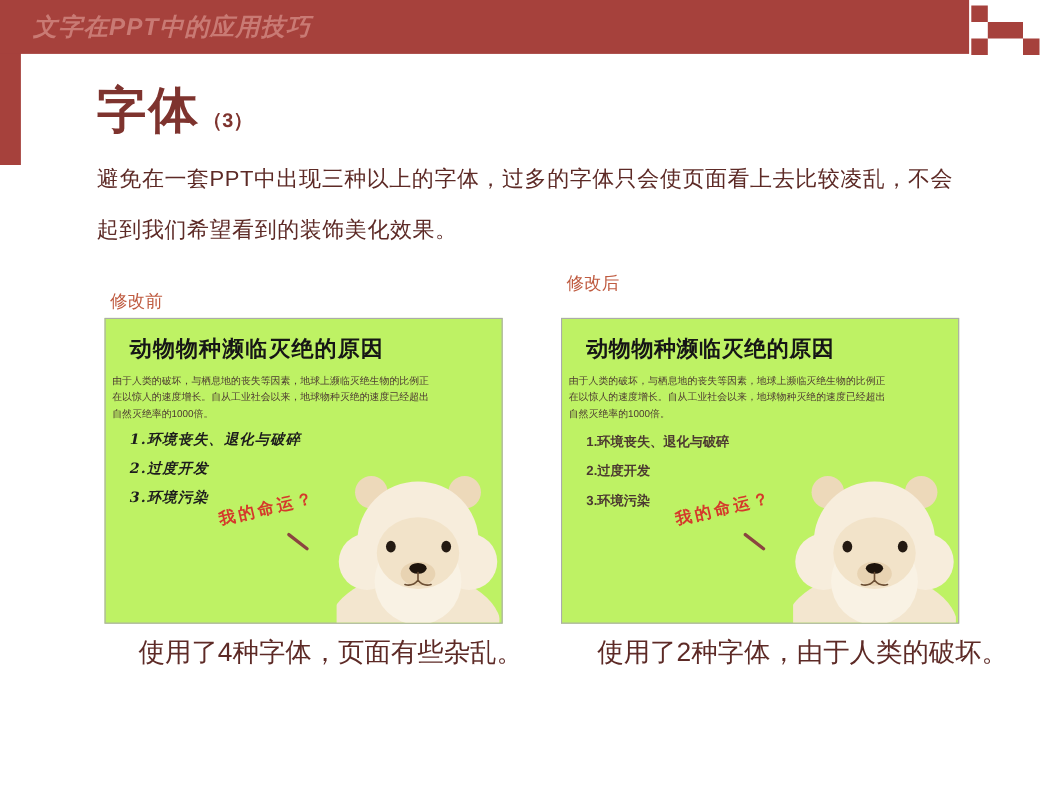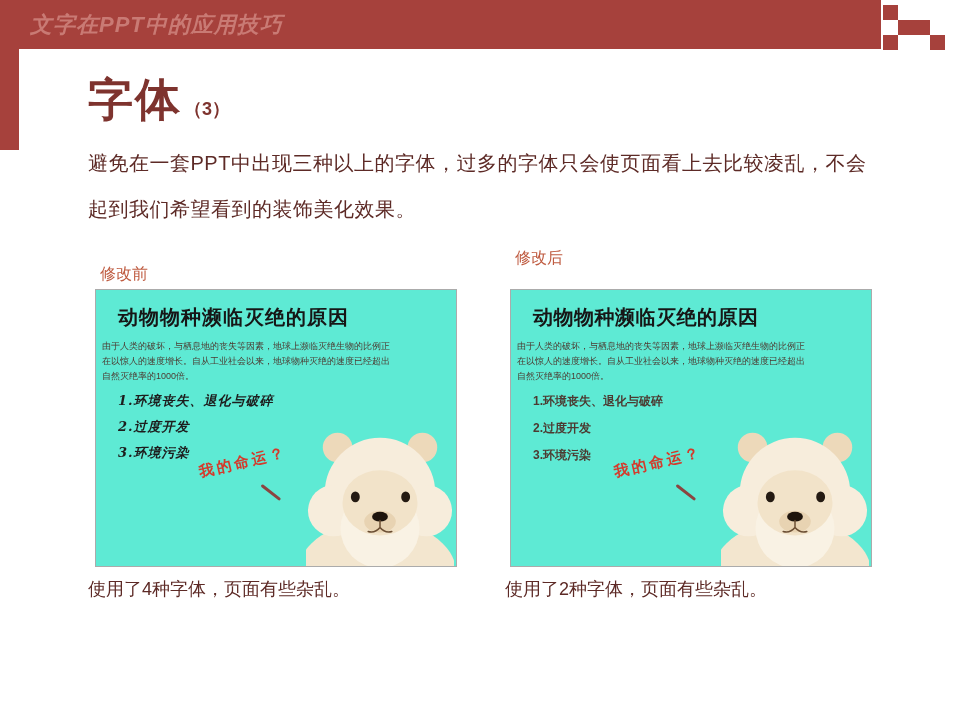--- a/index.html
+++ b/index.html
@@ -36,21 +36,21 @@
   .intro{
     left:88px;top:140px;width:780px;font-size:20px;line-height:46px;
     color:var(--body-text);letter-spacing:0.5px;
   }
   
   .panel-label{font-size:16px;color:var(--label-orange);white-space:nowrap;}
   .panel-label.before{left:100px;top:264px;}
   .panel-label.after{left:515px;top:248px;}
   .panel{
     top:289px;width:360px;height:276px;border:1px solid var(--panel-border);
-    background:#5eead4;overflow:hidden;
+    background:#bef264;overflow:hidden;
   }
   .panel.before{left:95px;}
   .panel.after{left:510px;}
   .panel h2{
     position:absolute;left:22px;top:14px;margin:0;font-size:20px;color:#161616;white-space:nowrap;
   }
   .panel.before h2{font-weight:900;letter-spacing:1px;}
   .panel.after h2{font-weight:700;letter-spacing:0.5px;}
   .small-body{
     position:absolute;left:6px;top:49px;width:292px;font-size:9px;line-height:15px;
@@ -66,21 +66,21 @@
   }
   .annotation{
     position:absolute;left:102px;top:163px;font-size:15px;font-weight:800;
     letter-spacing:3px;color:var(--annotation-red);transform:rotate(-13deg);white-space:nowrap;
   }
   .pointer-line{
     position:absolute;left:163px;top:201px;width:24px;height:2.5px;border-radius:2px;
     background:#8B4540;transform:rotate(38deg);
   }
   .puppy{position:absolute;right:2px;bottom:-2px;width:148px;height:156px;}
-  .caption{font-size:18px;color:var(--body-text);white-space:nowrap;}
+  .caption{font-size:24px;color:var(--body-text);white-space:nowrap;margin-left:38px;}
   .caption.before{left:88px;top:577px;}
   .caption.after{left:505px;top:577px;}
 </style>
 </head>
 <body>
 
 <div class="slide">
 
   <div class="abs left-strip"></div>
   <div class="abs topbar">
@@ -146,15 +146,15 @@
       <circle cx="122" cy="100" r="26" fill="#F7EDDC"></circle>
       <circle cx="75" cy="118" r="40" fill="#F9F2E4"></circle>
       <ellipse cx="75" cy="92" rx="38" ry="33" fill="#F2E3C9"></ellipse>
       <ellipse cx="50" cy="86" rx="4.5" ry="5.5" fill="#241A12"></ellipse>
       <ellipse cx="101" cy="86" rx="4.5" ry="5.5" fill="#241A12"></ellipse>
       <ellipse cx="75" cy="111" rx="16" ry="11" fill="#E8D3B2"></ellipse>
       <ellipse cx="75" cy="106" rx="8" ry="5" fill="#1E140C"></ellipse>
       <path d="M75 110 v7 M75 117 q-5 6 -12 4 M75 117 q5 6 12 4" stroke="#6B4E33" stroke-width="1.5" fill="none" stroke-linecap="round"></path>
     </svg>
   </div>
-  <div class="abs caption after">使用了2种字体，页面有些杂乱。</div>
+  <div class="abs caption after">使用了2种字体，由于人类的破坏。</div>
 
 </div>
 
 </body></html>

